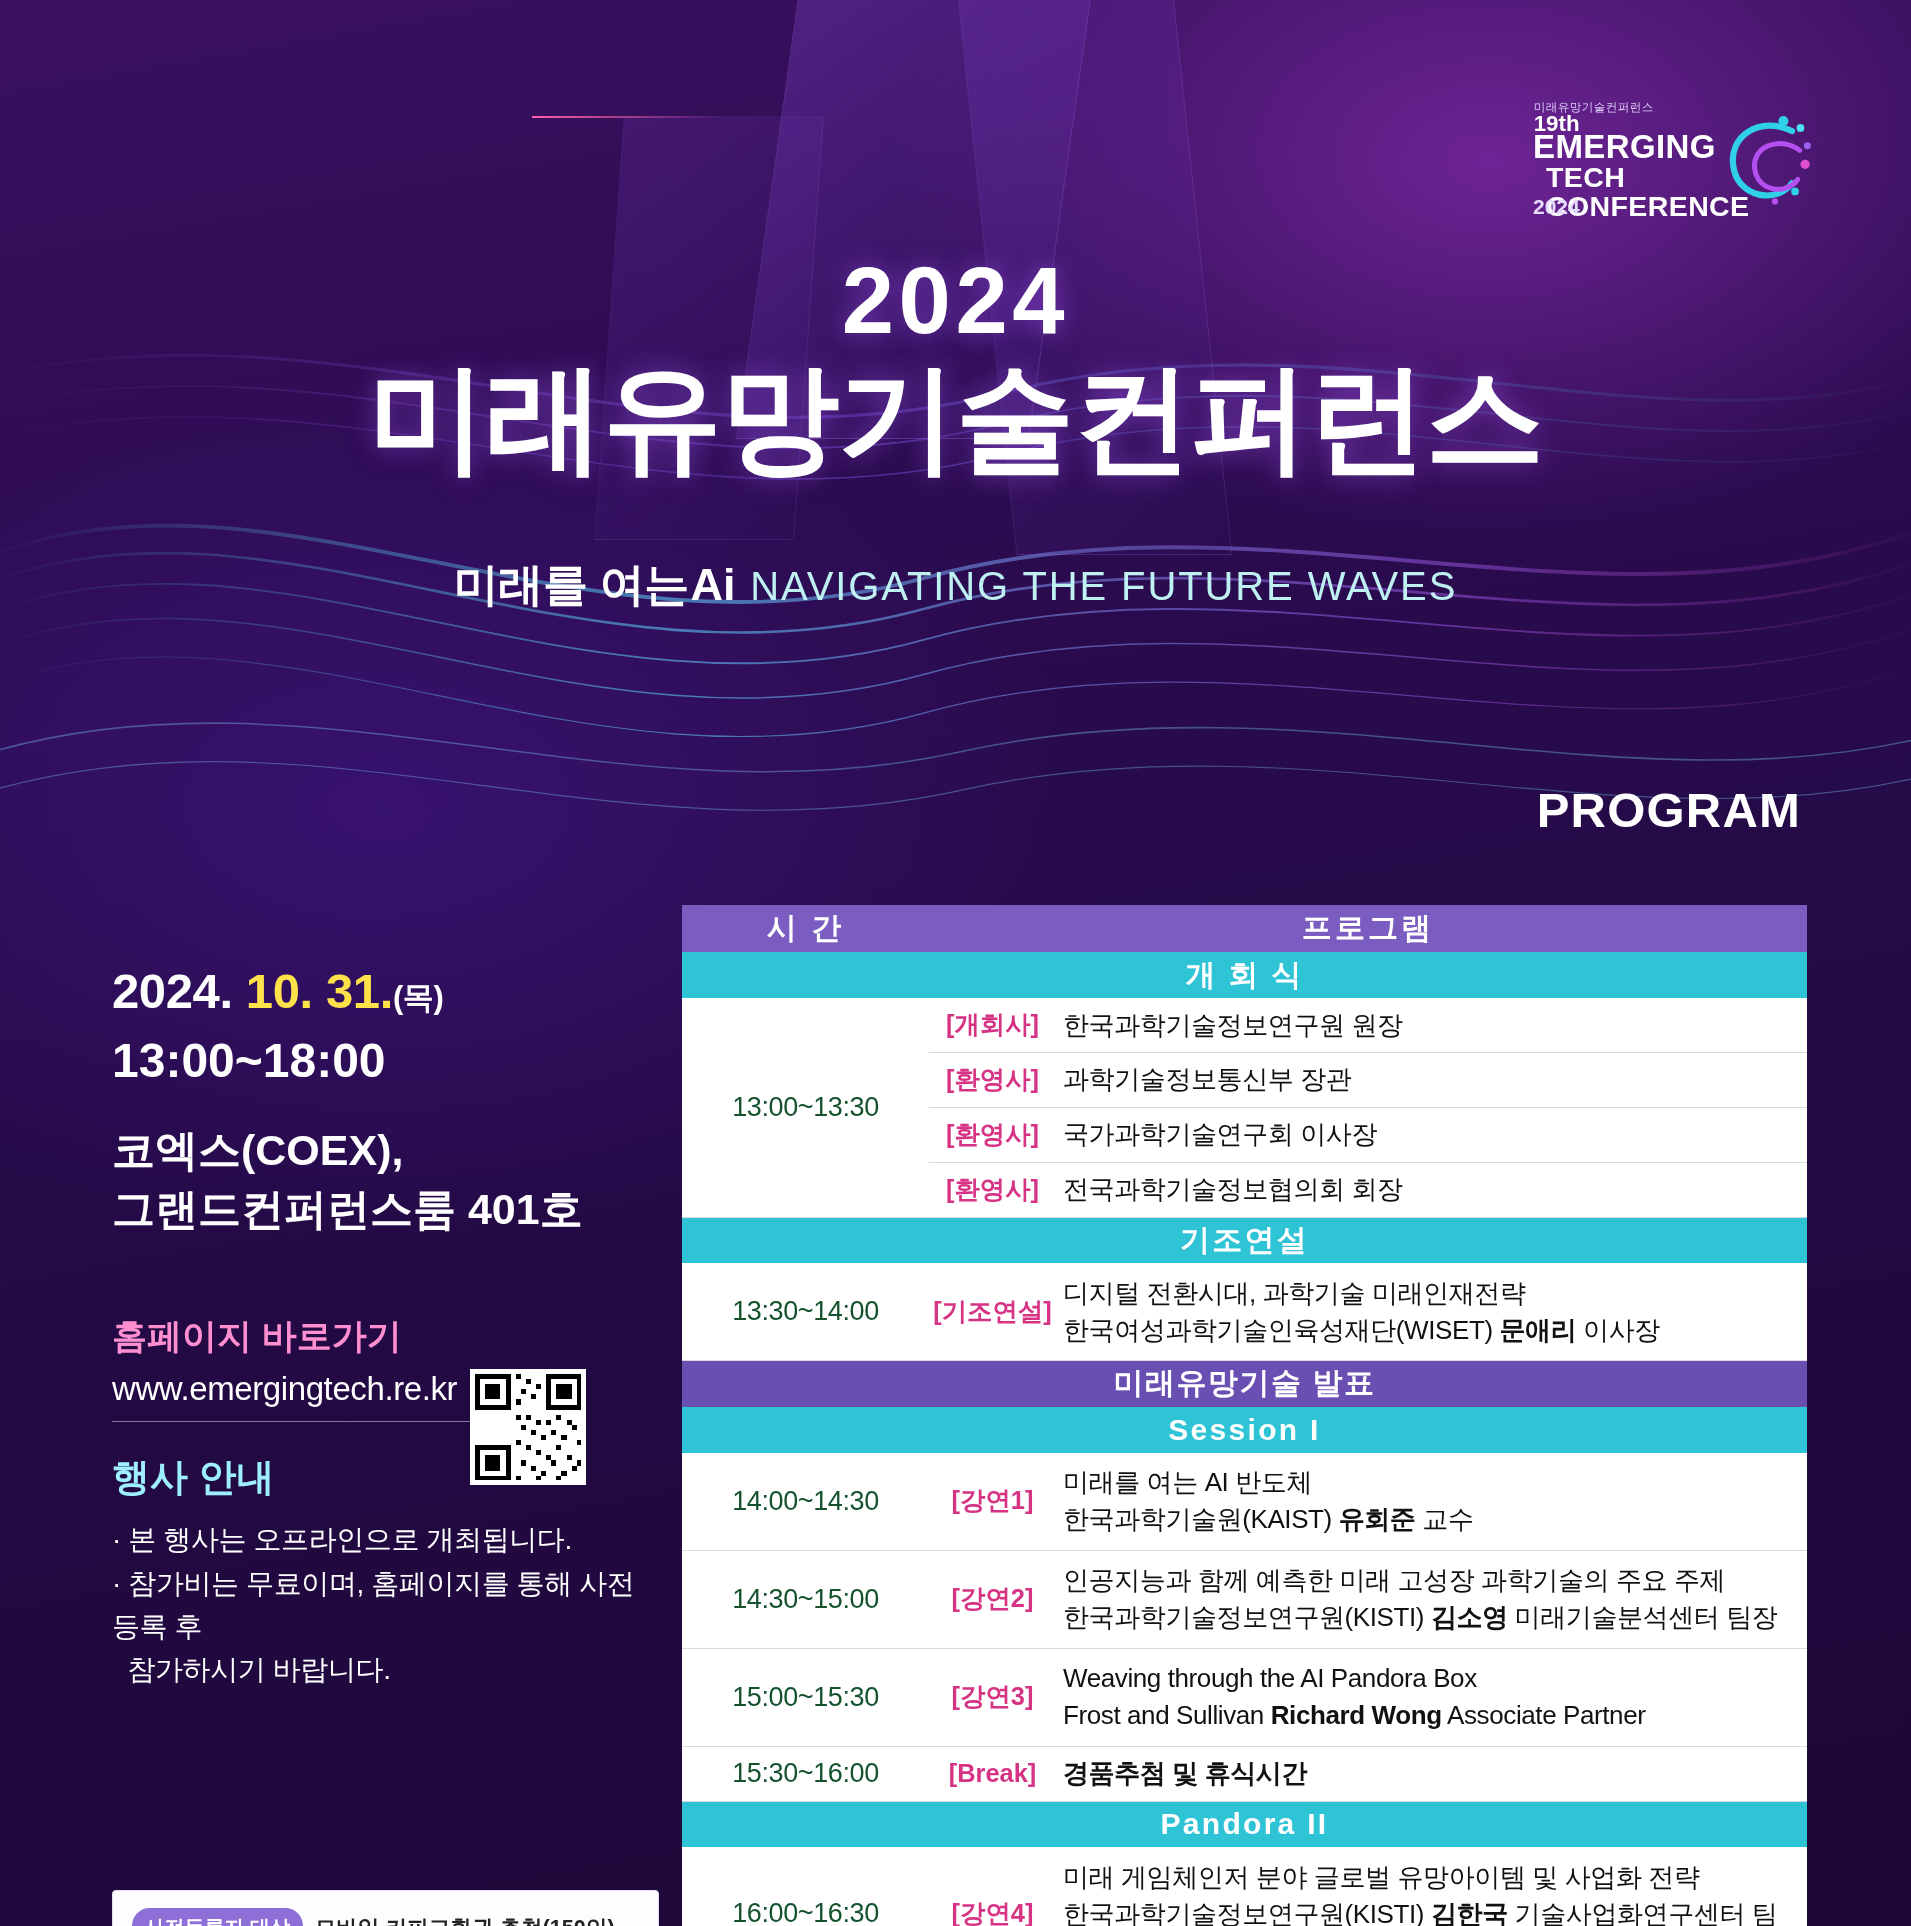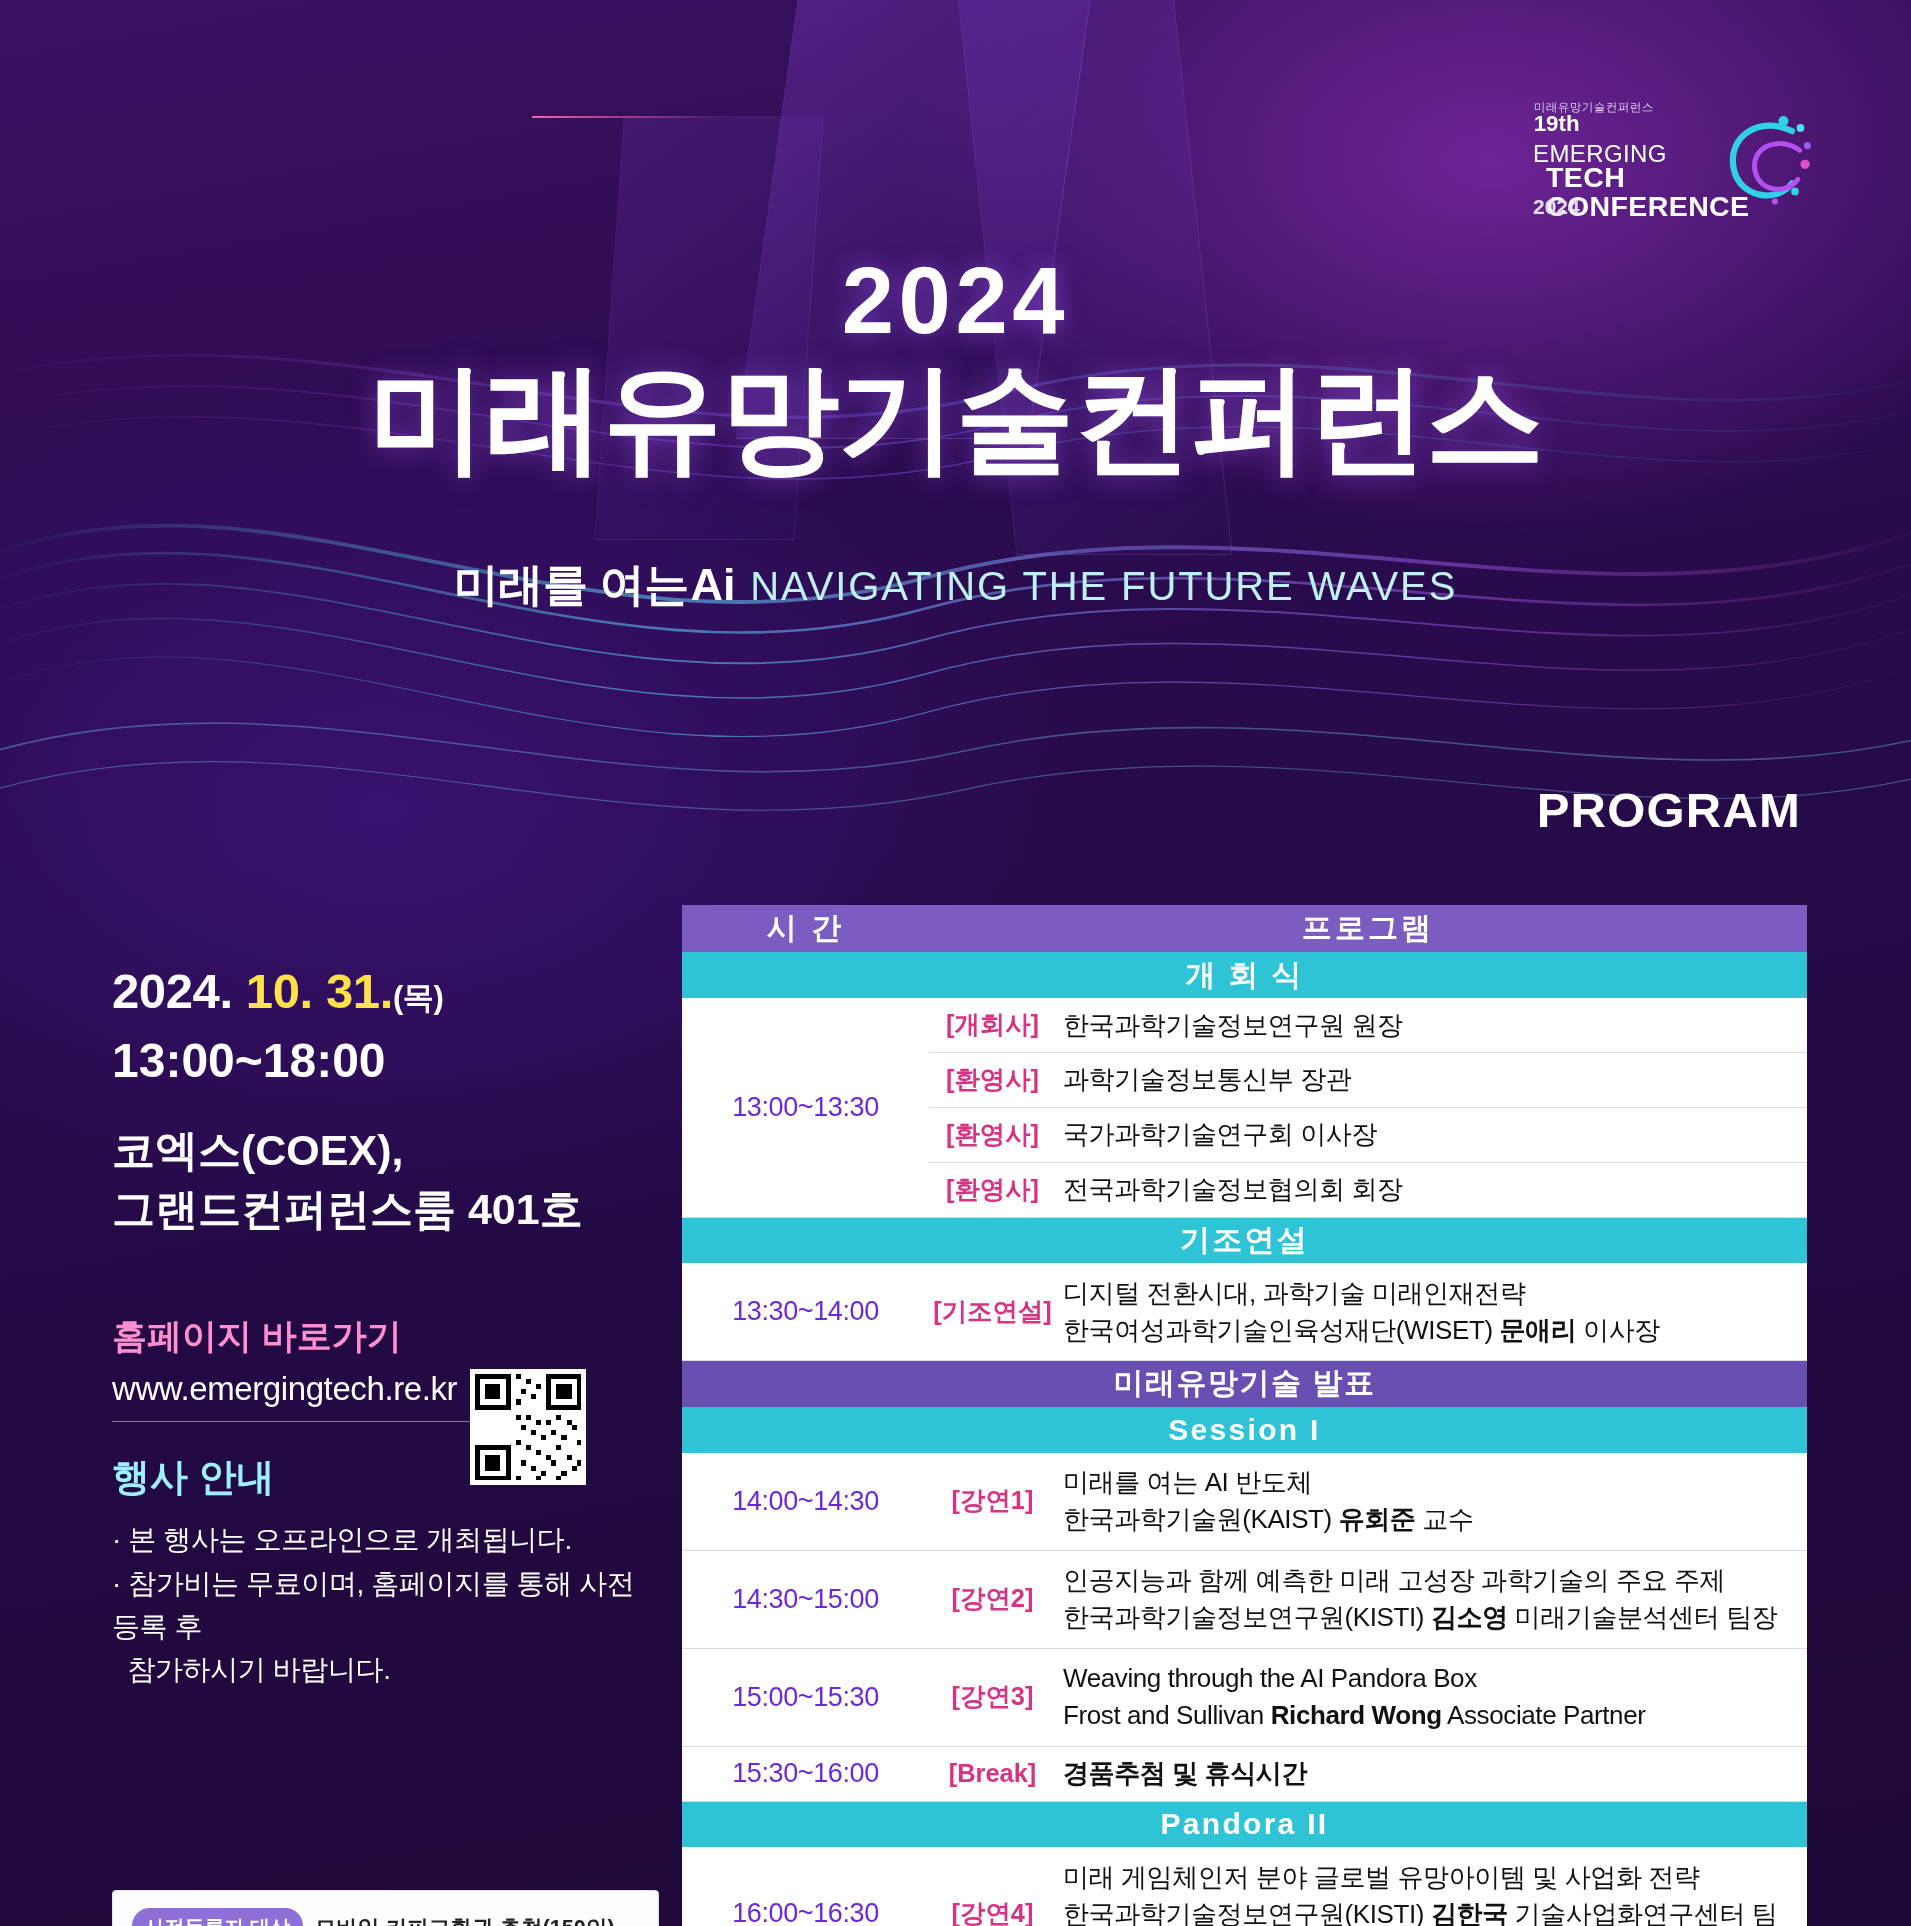--- a/index.html
+++ b/index.html
@@ -23,21 +23,21 @@
   #header { position:absolute; left:0; top:0; width:100%; height:809px; }
   .geo {
     position:absolute;
     background: linear-gradient(135deg, rgba(120,60,190,0.55), rgba(50,20,100,0.25));
     border: 0.8px solid rgba(180,130,240,0.25);
   }
   
   #logoBox { position:absolute; right:92px; top:96px; width:293px; height:139px; color:#fff; }
   #logoTiny { position:absolute; left:7.7px; top:3.9px; font-size:11.6px; color:#d9c9f5; letter-spacing:0.4px;}
   #logoNum { position:absolute; left:7.7px; top:14.6px; font-size:22.3px; font-weight:bold; color:#fff; }
-  #logoL1 { position:absolute; left:7px; top:46px; font-size:24px; font-weight:normal; letter-spacing:0.4px; line-height:1; }
+  #logoL1 { position:absolute; left:7px; top:34px; font-size:33px; font-weight:bold; letter-spacing:0.4px; line-height:1; }
   #logoL2 { position:absolute; left:7px; top:67px; font-size:28.5px; font-weight:bold; letter-spacing:0.4px; line-height:1;margin-left:13px;}
   #logoYear { position:absolute; left:7px; top:99px; font-size:21px; font-weight:bold; color:#e6dcff;}
   #logoSwirl { position:absolute; right:0px; top:7.7px; width:116px; height:116px; }
   
   #title2024 {
     position:absolute; left:0; right:0; top:247px; text-align:center;
     font-size:94px; font-weight:bold; color:#fff; letter-spacing:4.6px;
     text-shadow: 0 0 23px rgba(150,80,230,0.6);
   }
   #titleKo {
@@ -100,21 +100,21 @@
   }
   .bandCyan td {
     background:#2fc3d6; color:#fff; font-weight:bold; font-size:30px;
     text-align:center; height:46px; letter-spacing:2.3px;
   }
   .bandPurple td {
     background:#6a4fb3; color:#fff; font-weight:bold; font-size:30px;
     text-align:center; height:46px; letter-spacing:1.5px;
   }
   .row td { background:#ffffff; border-bottom:0.8px solid #dadae4; padding:8.5px 0; }
-  .time { text-align:center; font-size:27px; color:#6d28d9; letter-spacing:-0.4px; }
+  .time { text-align:center; font-size:27px; color:#14532d; letter-spacing:-0.4px; }
   .tag { text-align:center; font-size:25.4px; color:#d63384; font-weight:bold; white-space:nowrap;}
   .desc { font-size:26px; color:#111; line-height:1.42; padding-left:7px !important; padding-right:9.2px !important; letter-spacing:-0.4px;}
   .desc b { font-weight:bold; }
   .desc .l2 { display:block; }
   .rowTall td { padding:11.6px 0; }
 </style>
 </head>
 <body>
 
 <div id="bg"></div>

